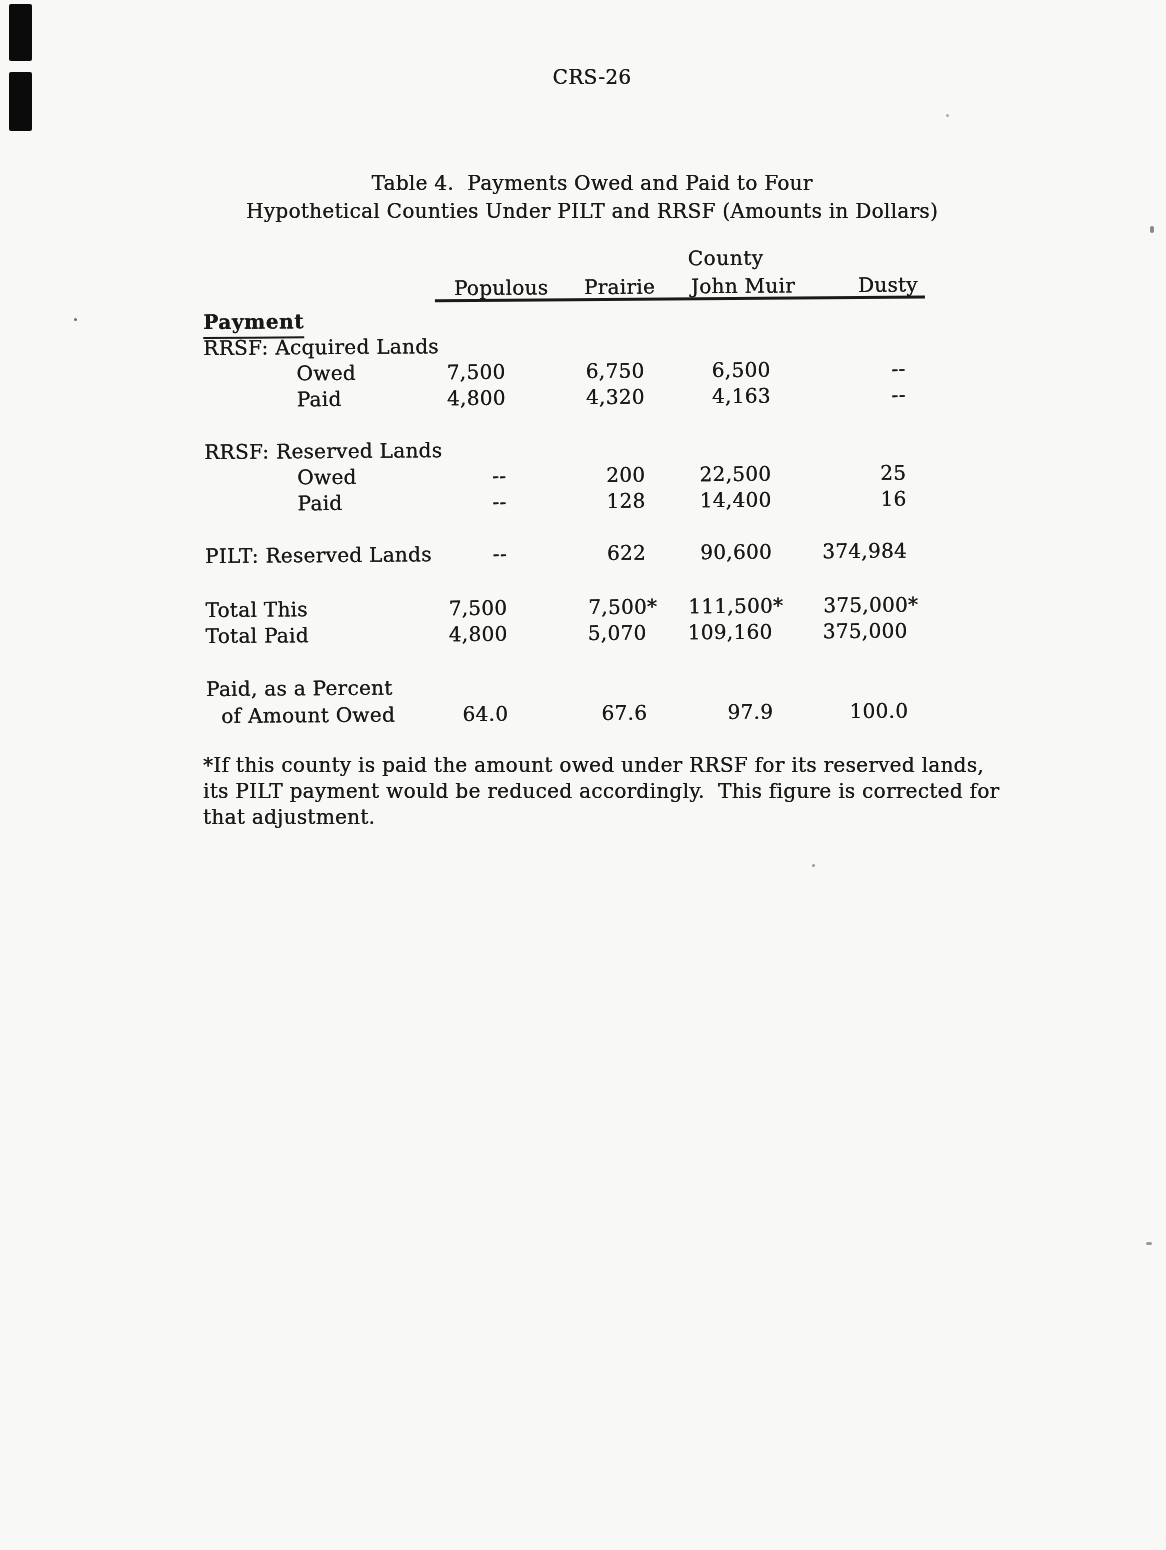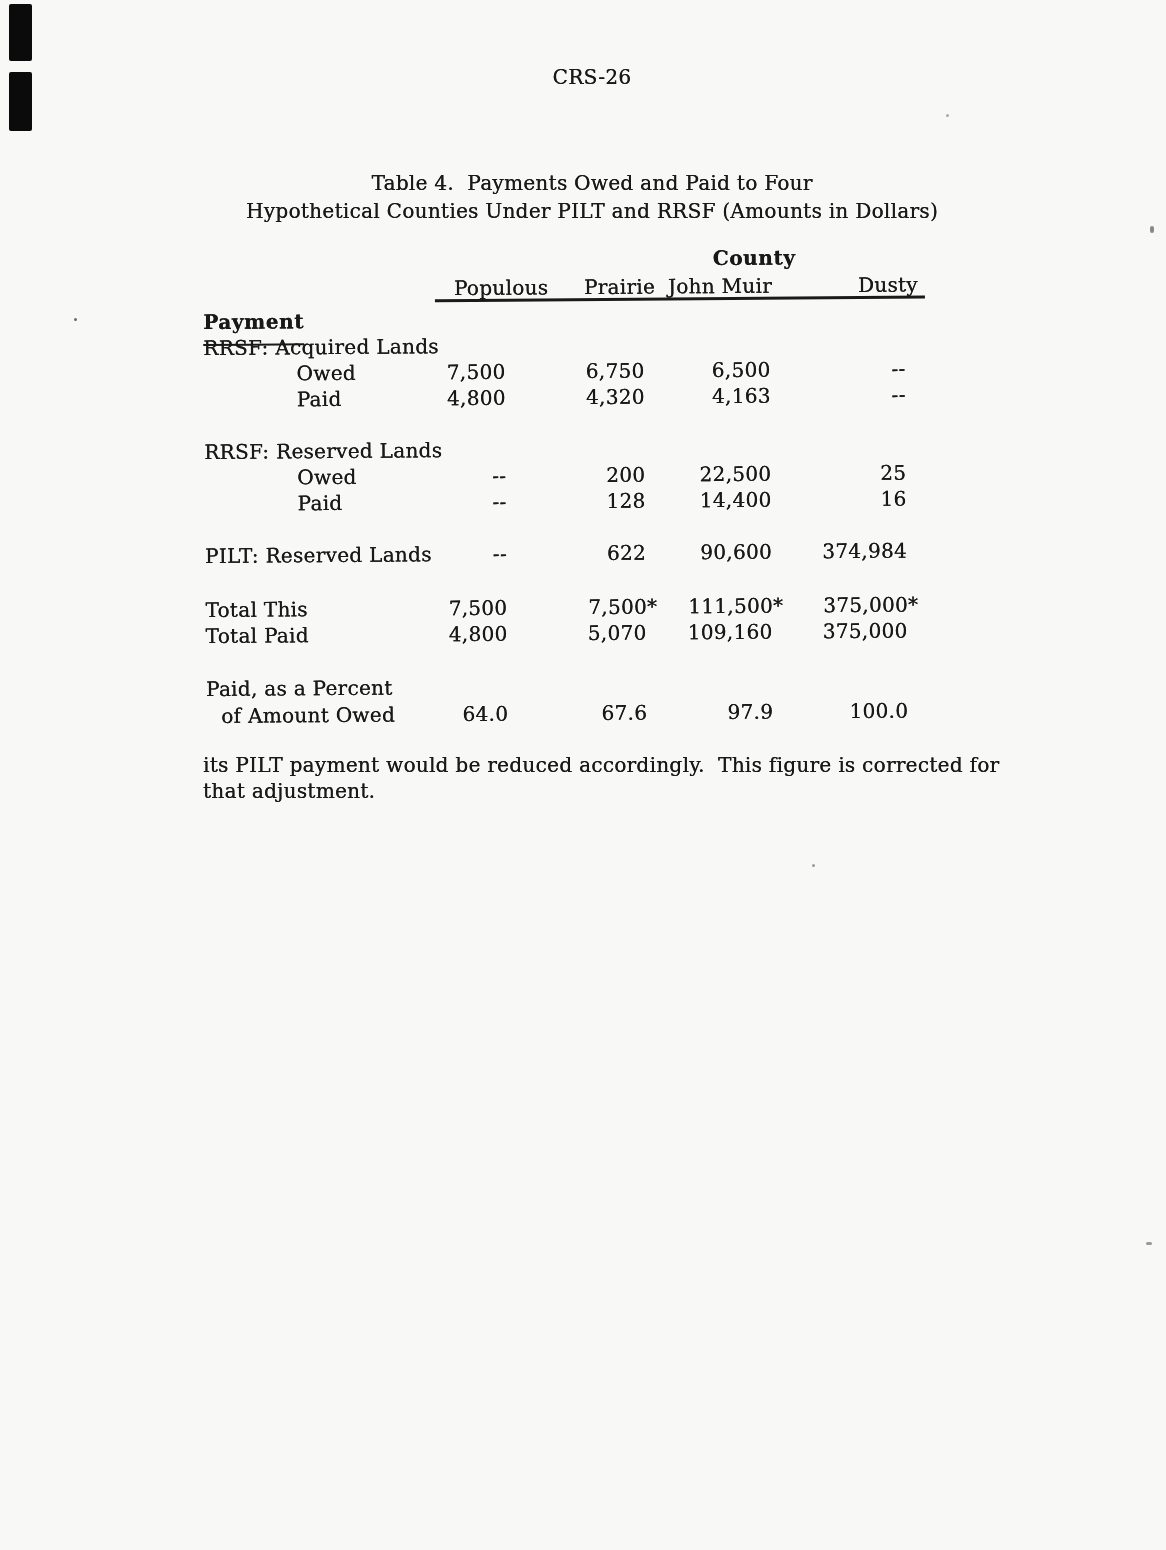--- a/index.html
+++ b/index.html
@@ -35,29 +35,29 @@
   .title1   { top: 170px; }
   .title2   { top: 198px; }
 
   
   .tablewrap {
     position: absolute; inset: 0;
     transform: rotate(-0.45deg);
     transform-origin: 210px 310px;
   }
   .abs { position: absolute; white-space: pre; }
-  .county-hdr { left: 713px; top: 249px; font-weight: bold; letter-spacing: 0.6px; }
+  .county-hdr { left: 688px; top: 249px; font-weight: normal; letter-spacing: 0.6px; }
   .colhead { top: 277px; }
-  .h1 { left: 454px; } .h2 { left: 584px; } .h3 { left: 668px; text-align: right; } .h4 { left: 858px; text-align: center; }
+  .h1 { left: 454px; } .h2 { left: 584px; } .h3 { left: 691px; text-align: right; } .h4 { left: 858px; text-align: center; }
   .rule { position: absolute; left: 435px; top: 301px; width: 490px; height: 2.5px; background: #1a1a18; }
 
   .payment-hdr {
     left: 203px; top: 309px;
     font-weight: bold; letter-spacing: 0.6px;
-    border-bottom: 2.5px solid #1a1a18; padding-bottom: 9px;
+    border-bottom: 2.5px solid #1a1a18; padding-bottom: 2px;
   }
 
   .row { position: absolute; left: 0; width: 100%; height: 26px; }
   .lbl  { position: absolute; left: 203px; white-space: pre; }
   .ind  { left: 296px; }
   .ind2 { left: 218px; }
   .cell { position: absolute; top: 0; text-align: right; white-space: pre; }
   .c1 { left: 390px; width: 115px; }
   .c2 { left: 524px; width: 120px; }
   .c3 { left: 630px; width: 140px; }
@@ -168,17 +168,18 @@
       <span class="lbl ind2 ink">of Amount Owed</span>
       <span class="cell c1 ink">64.0</span>
       <span class="cell c2 ink">67.6</span>
       <span class="cell c3 ink">97.9</span>
       <span class="cell c4 ink">100.0</span>
     </div>
 
   </div>
 
   <div class="footnote">
+    <div class="ink">*If this county is paid the amount owed under RRSF for its reserved lands,</div>
     <div class="ink">its PILT payment would be reduced accordingly.  This figure is corrected for</div>
     <div class="ink">that adjustment.</div>
   </div>
 
 </div>
 
 </body></html>

